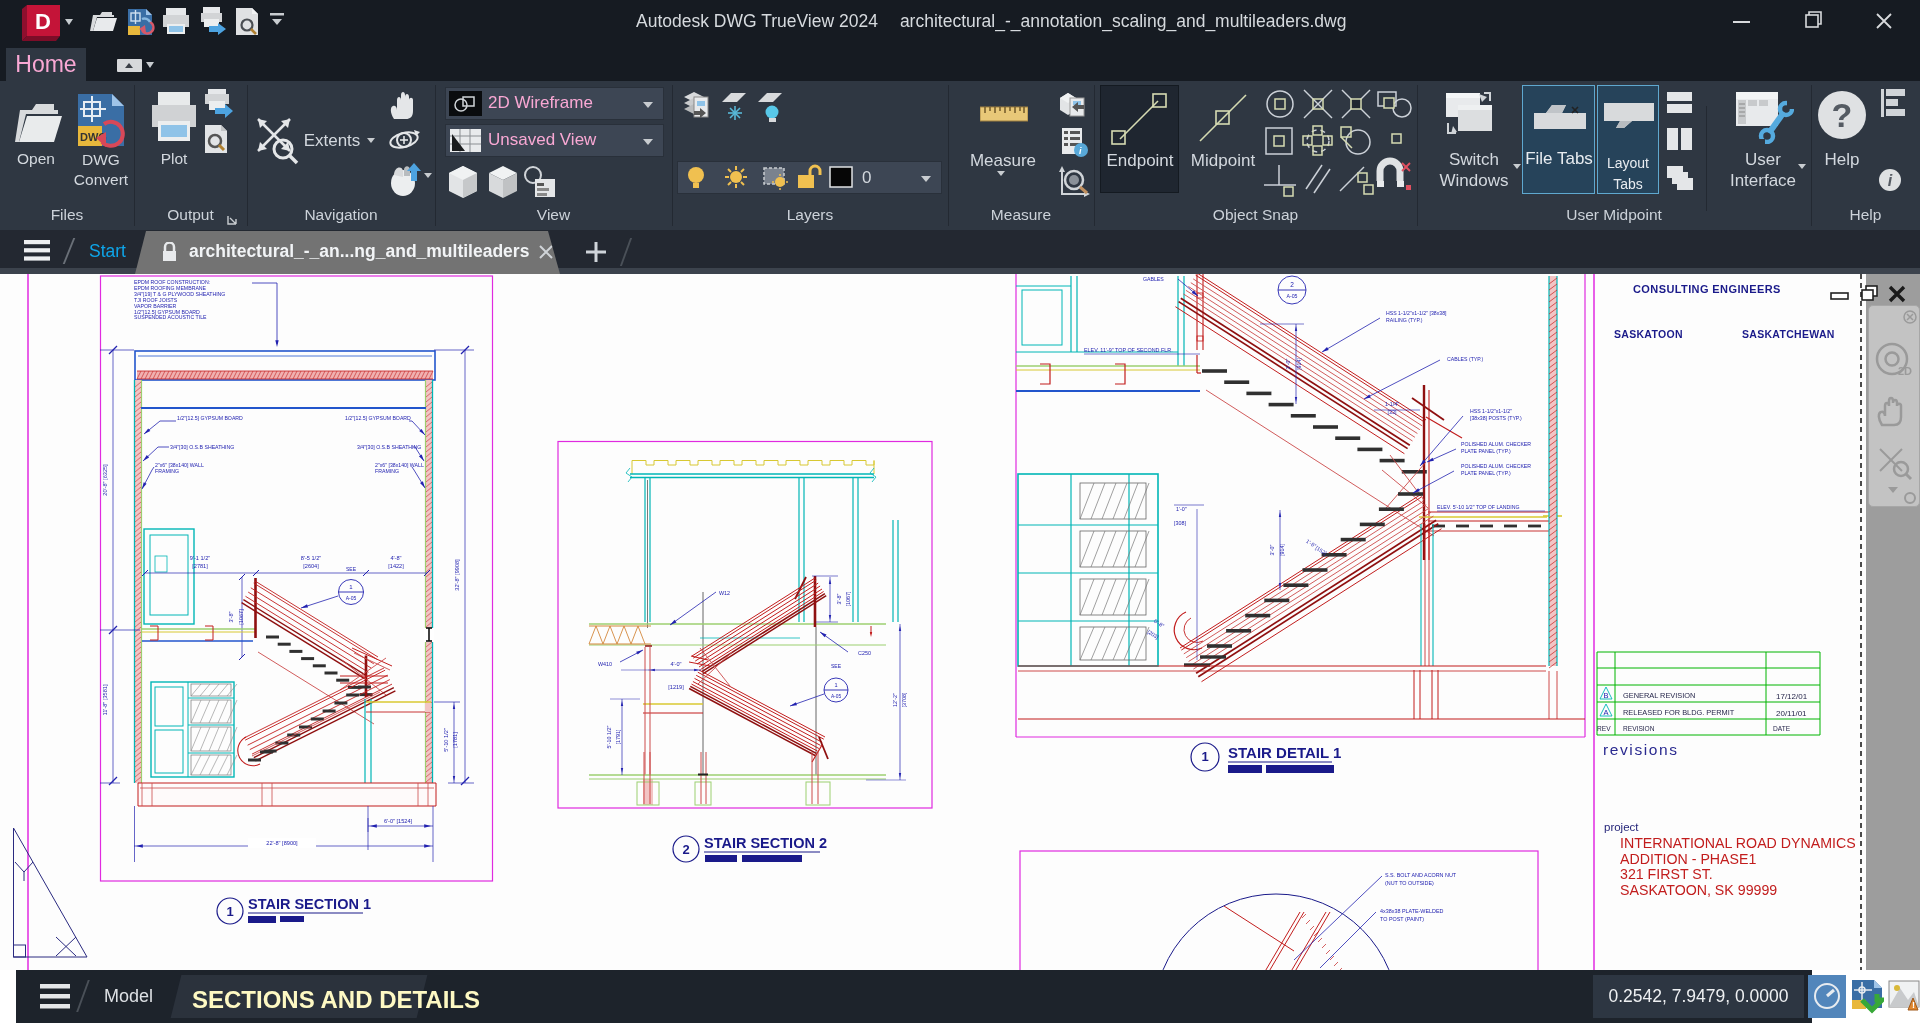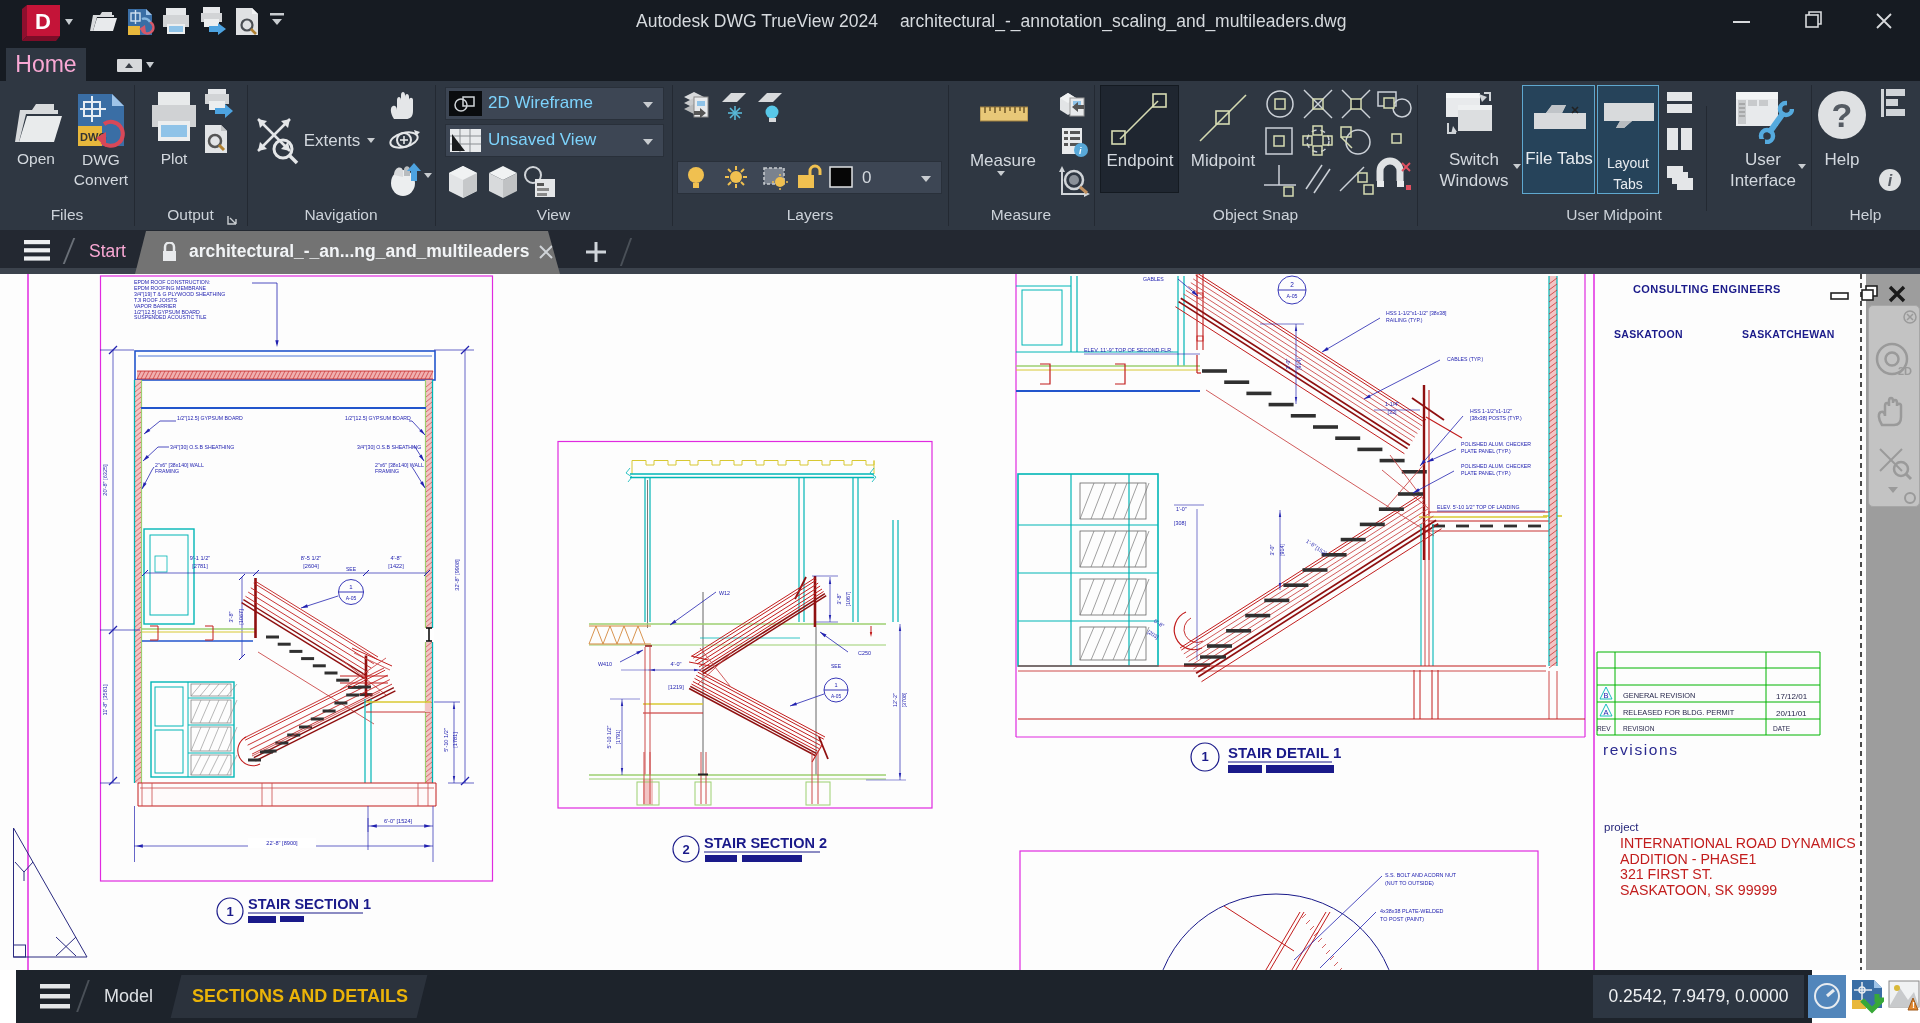--- a/index.html
+++ b/index.html
@@ -18,21 +18,21 @@
 #collapsebtn { left:117px; top:14px; width:25px; height:13px; background:#d7d9db; border-radius:1px; }
 #collapsebtn:after { content:""; position:absolute; left:8px; top:4px; border-left:4px solid transparent; border-right:4px solid transparent; border-bottom:5px solid #3a3f46; }
 #collapsecaret { left:146px; top:17px; width:0; height:0; border-left:4.5px solid transparent; border-right:4.5px solid transparent; border-top:6px solid #c8ccd0; }
 
 
 #ribbon { left:0; top:81px; width:1920px; height:149px; background:#2f3742; }
 .sep { position:absolute; top:4px; width:1px; height:141px; background:#232932; }
 .plabel { position:absolute; top:123px; height:26px; color:#ccd2d9; font-size:15.5px; text-align:center; line-height:22px; }
 .btnlabel { position:absolute; color:#d3d8de; font-size:15.5px; text-align:center; }
 .caret { position:absolute; width:0; height:0; border-left:4.5px solid transparent; border-right:4.5px solid transparent; border-top:5.5px solid #c8ccd0; }
-.combo { position:absolute; height:33px; background:#3d4654; border:1px solid #29303a; color:#7dd3fc; font-size:17px; }
+.combo { position:absolute; height:33px; background:#3d4654; border:1px solid #29303a; color:#f9a8d4; font-size:17px; }
 .combo .ctext { position:absolute; left:42px; top:5px; }
 .combo .ccaret { position:absolute; right:10px; top:14px; width:0; height:0; border-left:5px solid transparent; border-right:5px solid transparent; border-top:6px solid #c8ccd0; }
 
 
 #filetabs { left:0; top:230px; width:1920px; height:44px; background:#232831; }
 #filetabs .bstrip { position:absolute; left:0; top:38px; width:1920px; height:6px; background:#3c434d; }
 #activetab { left:135px; top:1px; width:425px; height:43px; background:#737373; clip-path:polygon(11px 0, 413px 0, 425px 100%, 0 100%); }
 #activetab .ttext { position:absolute; left:54px; top:10px; color:#f2f4f6; font-size:17.5px; font-weight:bold; }
 
 
@@ -532,21 +532,21 @@
 <div class="abs" id="filetabs">
   <div class="bstrip"></div>
   <svg class="abs" style="left:24px;top:10px" width="26" height="21" viewBox="0 0 26 21">
     <g fill="#eceef0">
           <rect y="0" width="26" height="4.2"></rect>
           <rect y="8.2" width="26" height="4.2"></rect>
           <rect y="16.4" width="26" height="4.2"></rect>
         </g>
   </svg>
   <div class="abs" style="left:68px;top:8px;width:14px;height:26px;border-left:2px solid #6a7078;transform:skewX(-22deg)"></div>
-  <div class="abs" style="left:89px;top:11px;color:#f9a8d4;font-size:17.5px">Start</div>
+  <div class="abs" style="left:89px;top:11px;color:#0ea5e9;font-size:17.5px">Start</div>
   <div class="abs" id="activetab">
     <svg class="abs" style="left:26px;top:11px" width="17" height="20" viewBox="0 0 17 20">
       <rect x="2" y="9" width="13" height="10" fill="#e8eaec"></rect>
       <path d="M4 9 L4 5 A4.5 4.5 0 0 1 13 5 L13 9" fill="none" stroke="#e8eaec" stroke-width="2.5"></path>
     </svg>
     <span class="ttext">architectural_-_an...ng_and_multileaders</span>
     <svg class="abs" style="left:403px;top:13px" width="16" height="16" viewBox="0 0 16 16">
       <path d="M2 2 L14 14 M14 2 L2 14" stroke="#d0d4d8" stroke-width="2"></path>
     </svg>
   </div>
@@ -1485,21 +1485,21 @@
   <svg class="abs" style="left:24px;top:14px" width="30" height="26" viewBox="0 0 30 26">
     <g fill="#e4e6e8">
           <rect y="0" width="30" height="4.5"></rect>
           <rect y="10" width="30" height="4.5"></rect>
           <rect y="20" width="30" height="4.5"></rect>
         </g>
   </svg>
   <div class="abs" style="left:66px;top:10px;width:18px;height:32px;border-left:2px solid #4a5058;transform:skewX(-20deg)"></div>
   <div class="abs" style="left:88px;top:16px;color:#dde0e4;font-size:18px">Model</div>
   <div class="abs" id="modeltab"></div>
-  <div class="abs" style="left:176px;top:16px;color:#eab308;font-size:18px;font-weight:bold">SECTIONS AND DETAILS</div>
+  <div class="abs" style="left:176px;top:16px;color:#fef9c3;font-size:24px;font-weight:bold">SECTIONS AND DETAILS</div>
   <div class="abs" id="coordbox">0.2542, 7.9479, 0.0000</div>
   <div class="abs" id="isolatebtn"></div>
   <svg class="abs" style="left:1797px;top:10px" width="28" height="32" viewBox="0 0 28 32">
     <circle cx="14" cy="16" r="12" fill="none" stroke="#e8ecf0" stroke-width="2"></circle>
     <line x1="14" y1="16" x2="21" y2="10" stroke="#e8ecf0" stroke-width="3"></line>
   </svg>
   <svg class="abs" style="left:1834px;top:8px" width="34" height="38" viewBox="0 0 34 38">
     <path d="M2 2 L24 2 L32 10 L32 30 L2 30 Z" fill="#3a6ea5"></path>
     <path d="M24 2 L24 10 L32 10 Z" fill="#9fc4e8"></path>
     <circle cx="12" cy="12" r="3" fill="none" stroke="#e8ecf0" stroke-width="1.5"></circle>

